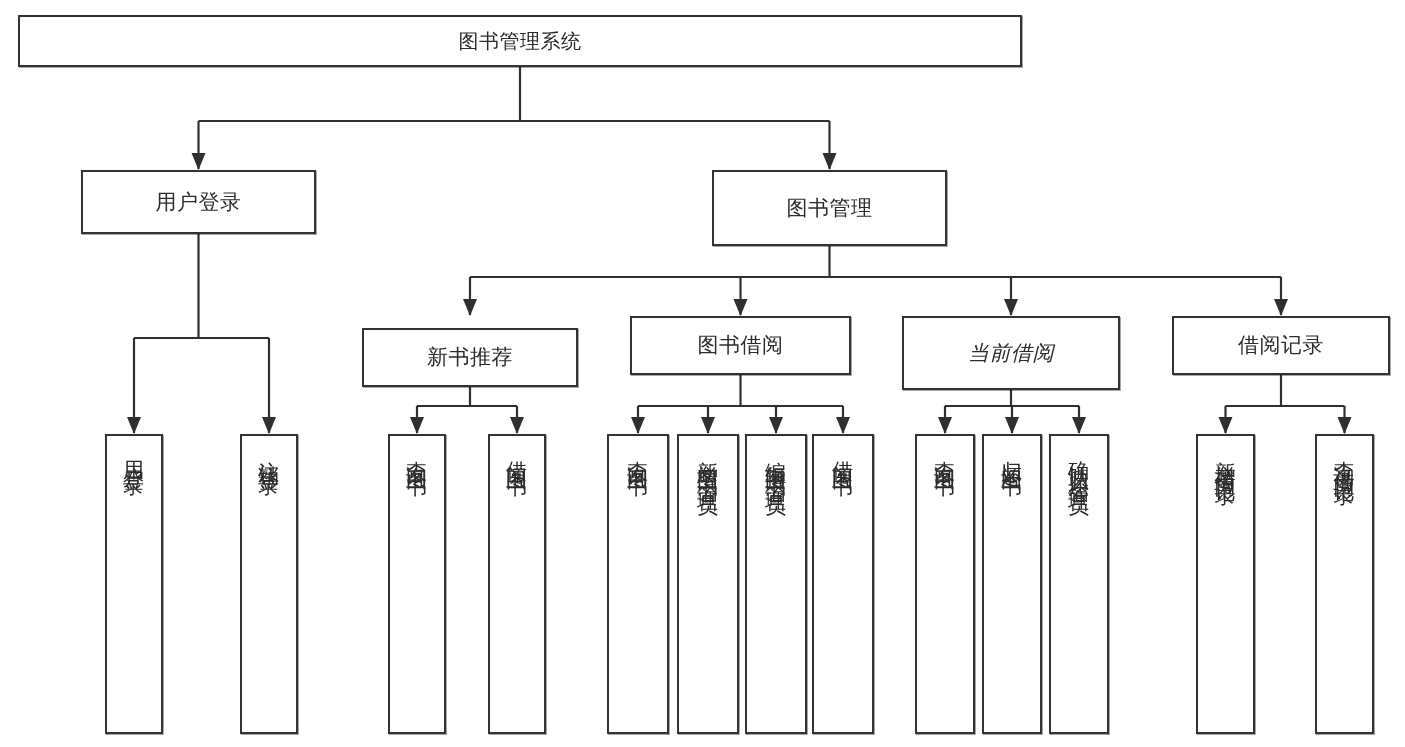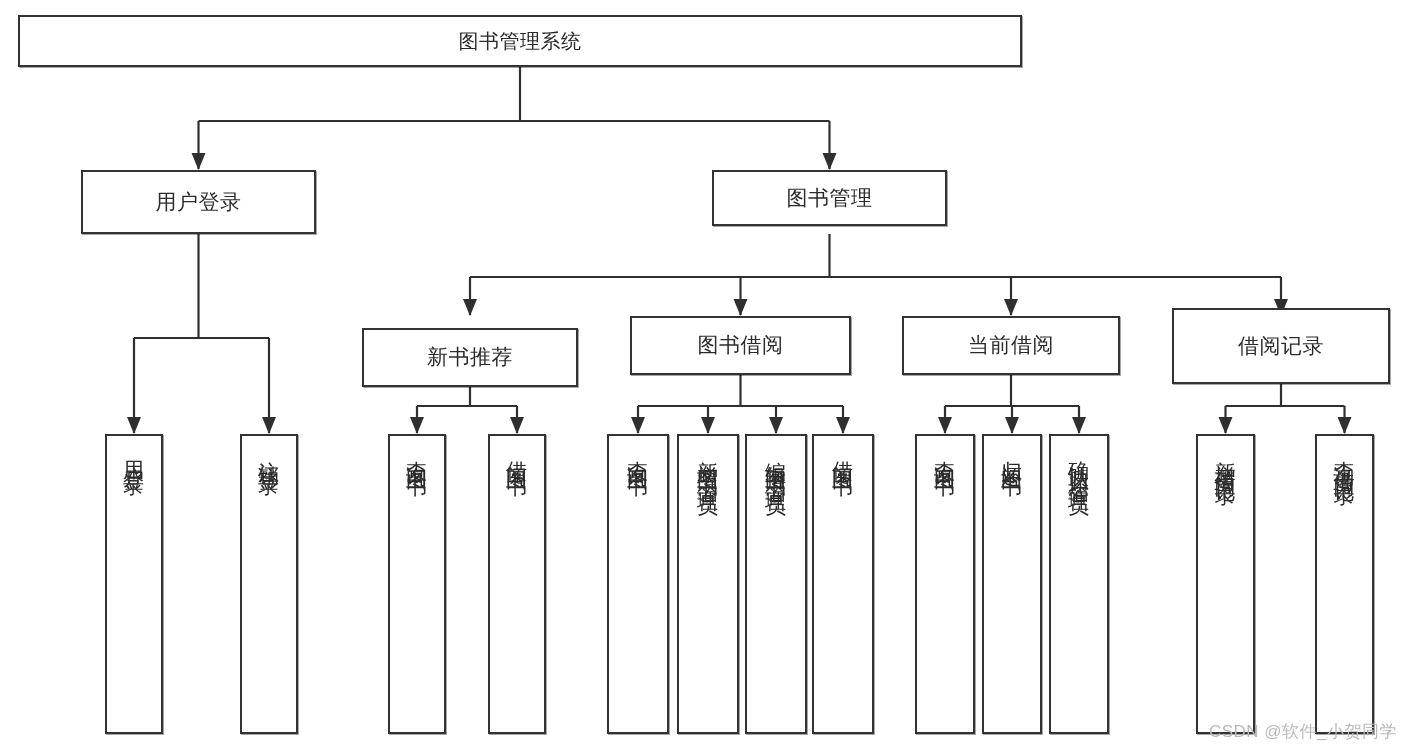--- a/index.html
+++ b/index.html
@@ -146,33 +146,33 @@
       <polygon points="1337.5,417 1351.5,417 1344.5,434"></polygon>
     </svg>
 
   <div id="nodes">
       <div class="node horiz root" style="left: 18px; top: 15px; width: 1004px; height: 52px;">
         <span class="node-label">图书管理系统</span>
       </div>
       <div class="node horiz" style="left: 81px; top: 170px; width: 235px; height: 64px;">
         <span class="node-label">用户登录</span>
       </div>
-      <div class="node horiz" style="left: 712px; top: 170px; width: 235px; height: 56px;">
+      <div class="node horiz" style="left: 712px; top: 170px; width: 235px; height: 76px;">
         <span class="node-label">图书管理</span>
       </div>
       <div class="node horiz" style="left: 362px; top: 328px; width: 216px; height: 59px;">
         <span class="node-label">新书推荐</span>
       </div>
       <div class="node horiz" style="left: 630px; top: 316px; width: 221px; height: 59px;">
         <span class="node-label">图书借阅</span>
       </div>
-      <div class="node horiz" style="left: 902px; top: 316px; width: 218px; height: 59px;">
+      <div class="node horiz" style="left: 902px; top: 316px; width: 218px; height: 74px; font-style: italic;">
         <span class="node-label">当前借阅</span>
       </div>
-      <div class="node horiz" style="left: 1172px; top: 308px; width: 218px; height: 76px;">
+      <div class="node horiz" style="left: 1172px; top: 316px; width: 218px; height: 59px;">
         <span class="node-label">借阅记录</span>
       </div>
       <div class="node vert" style="left: 105px; top: 434px; width: 58px; height: 300px;">
         <span class="node-label">用户登录</span>
       </div>
       <div class="node vert" style="left: 240px; top: 434px; width: 58px; height: 300px;">
         <span class="node-label">注销登录</span>
       </div>
       <div class="node vert" style="left: 388px; top: 434px; width: 58px; height: 300px;">
         <span class="node-label">查询图书</span>
@@ -202,14 +202,13 @@
         <span class="node-label">确认归还（管理员）</span>
       </div>
       <div class="node vert" style="left: 1196px; top: 434px; width: 59px; height: 300px;">
         <span class="node-label">新增借阅记录</span>
       </div>
       <div class="node vert" style="left: 1315px; top: 434px; width: 59px; height: 300px;">
         <span class="node-label">查询借阅记录</span>
       </div>
     </div>
 
-  <div class="watermark">CSDN @软件_小贺同学</div>
 </div>
 
 </body></html>

